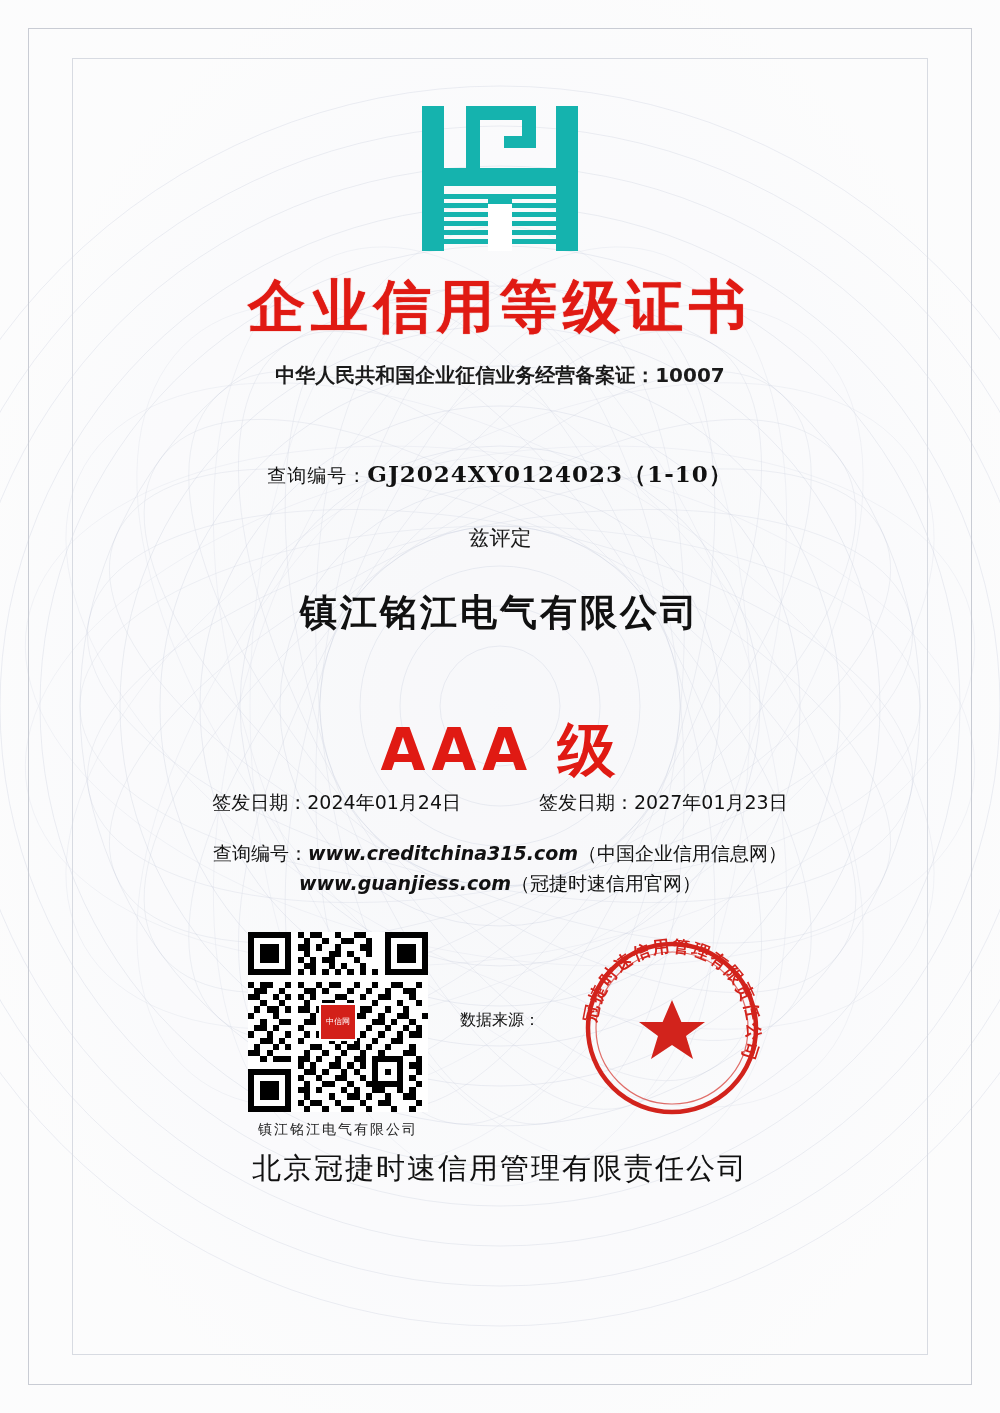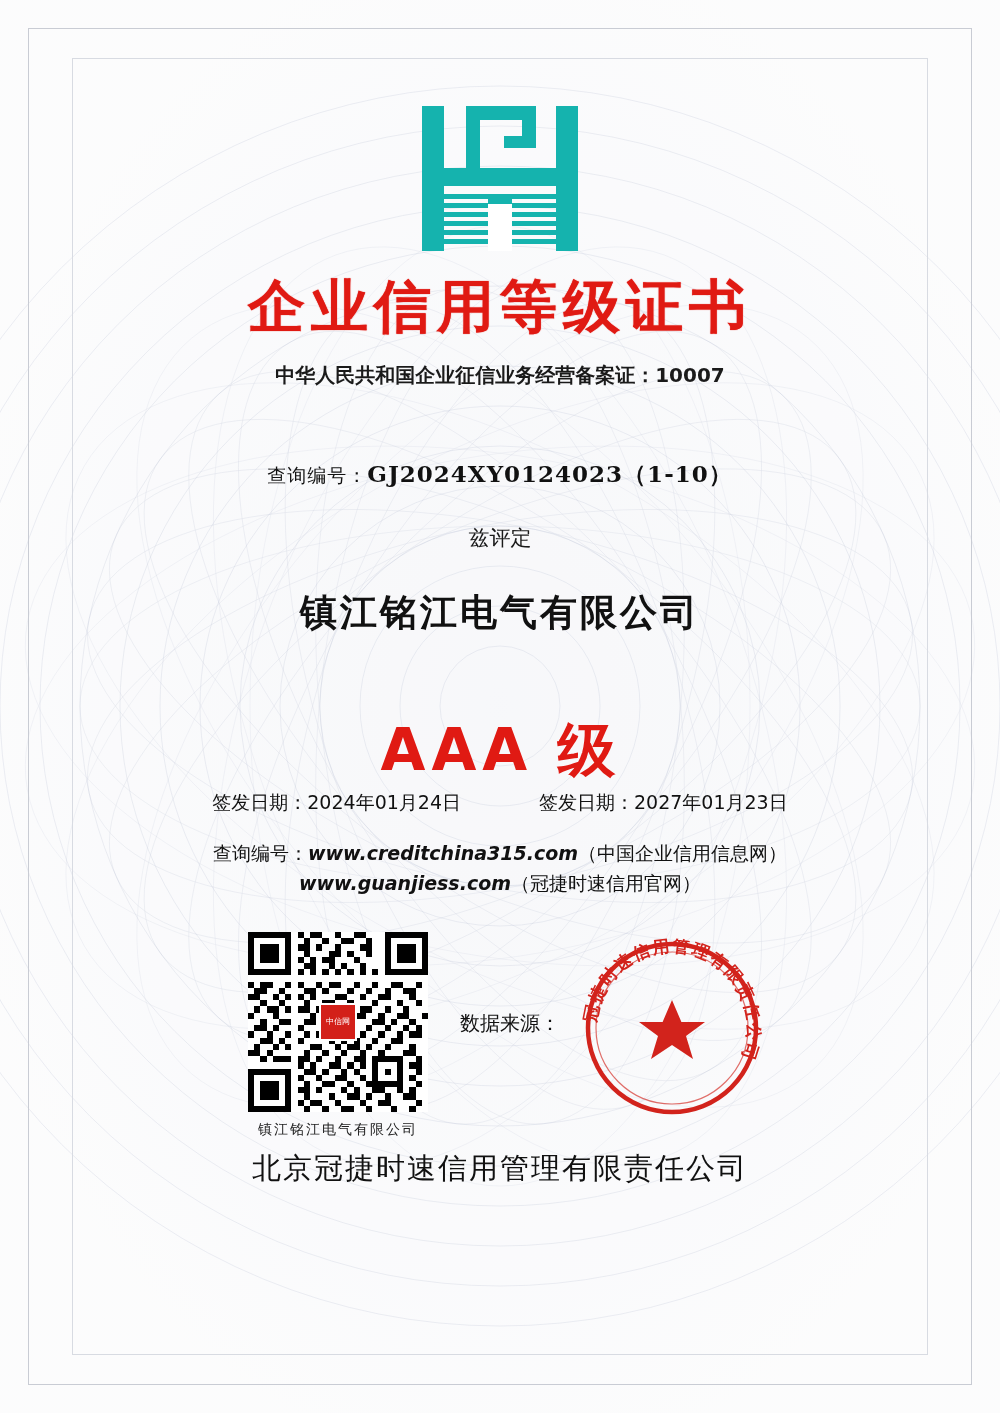--- a/index.html
+++ b/index.html
@@ -197,21 +197,21 @@
     font-size: 14px;
     letter-spacing: 2px;
     color: #222;
   }
 
   .source-label {
     position: absolute;
     left: 388px;
     top: 78px;
     font-family: Liberation Serif, serif;
-    font-size: 20px;
+    font-size: 16px;
     color: #111;
   }
 
   .seal {
     position: absolute;
     left: 500px;
     top: -4px;
     width: 200px;
     height: 200px;
   }

